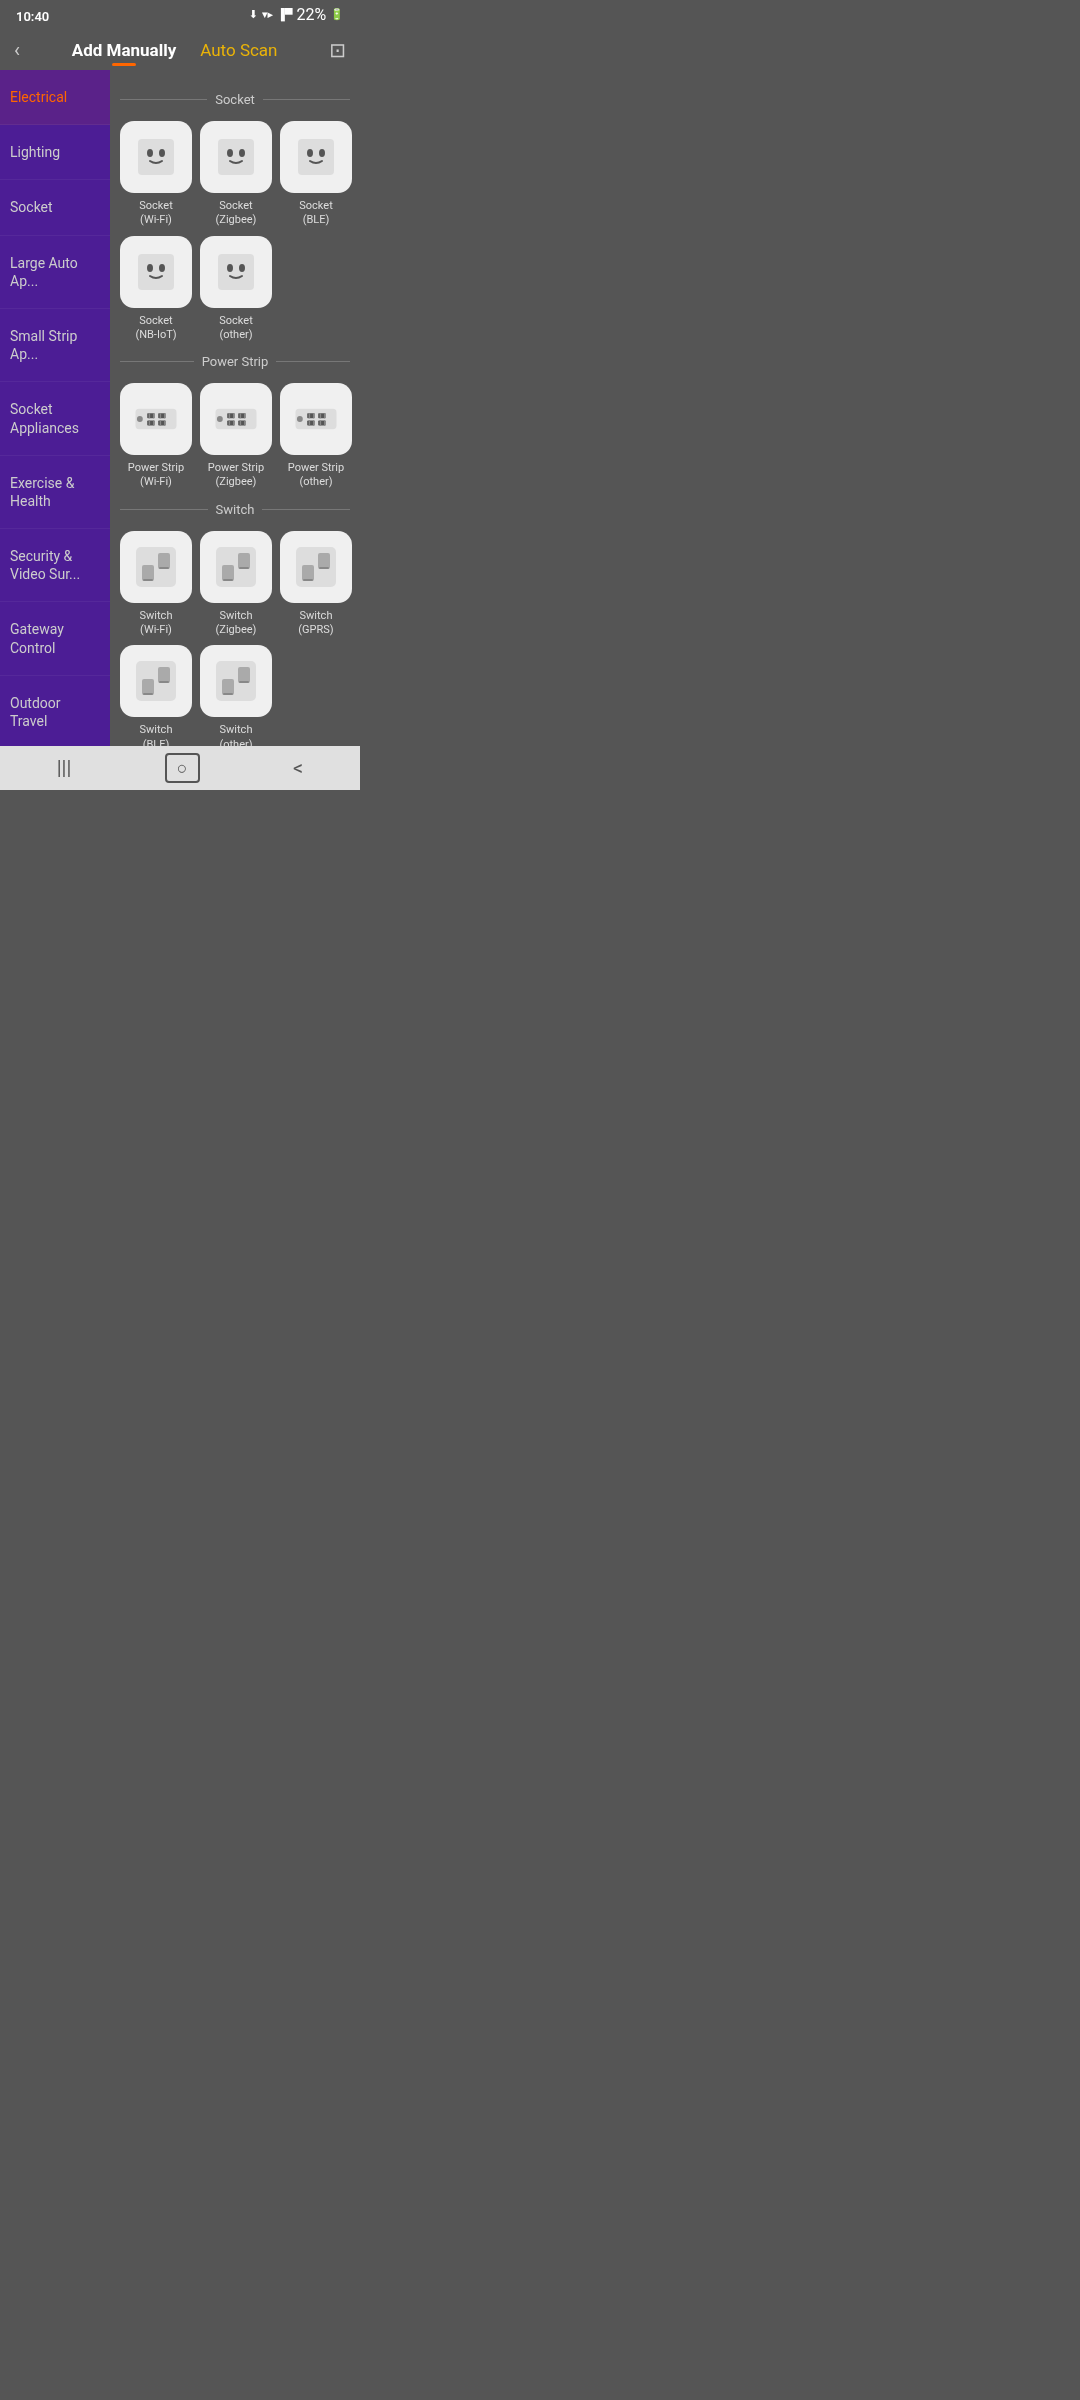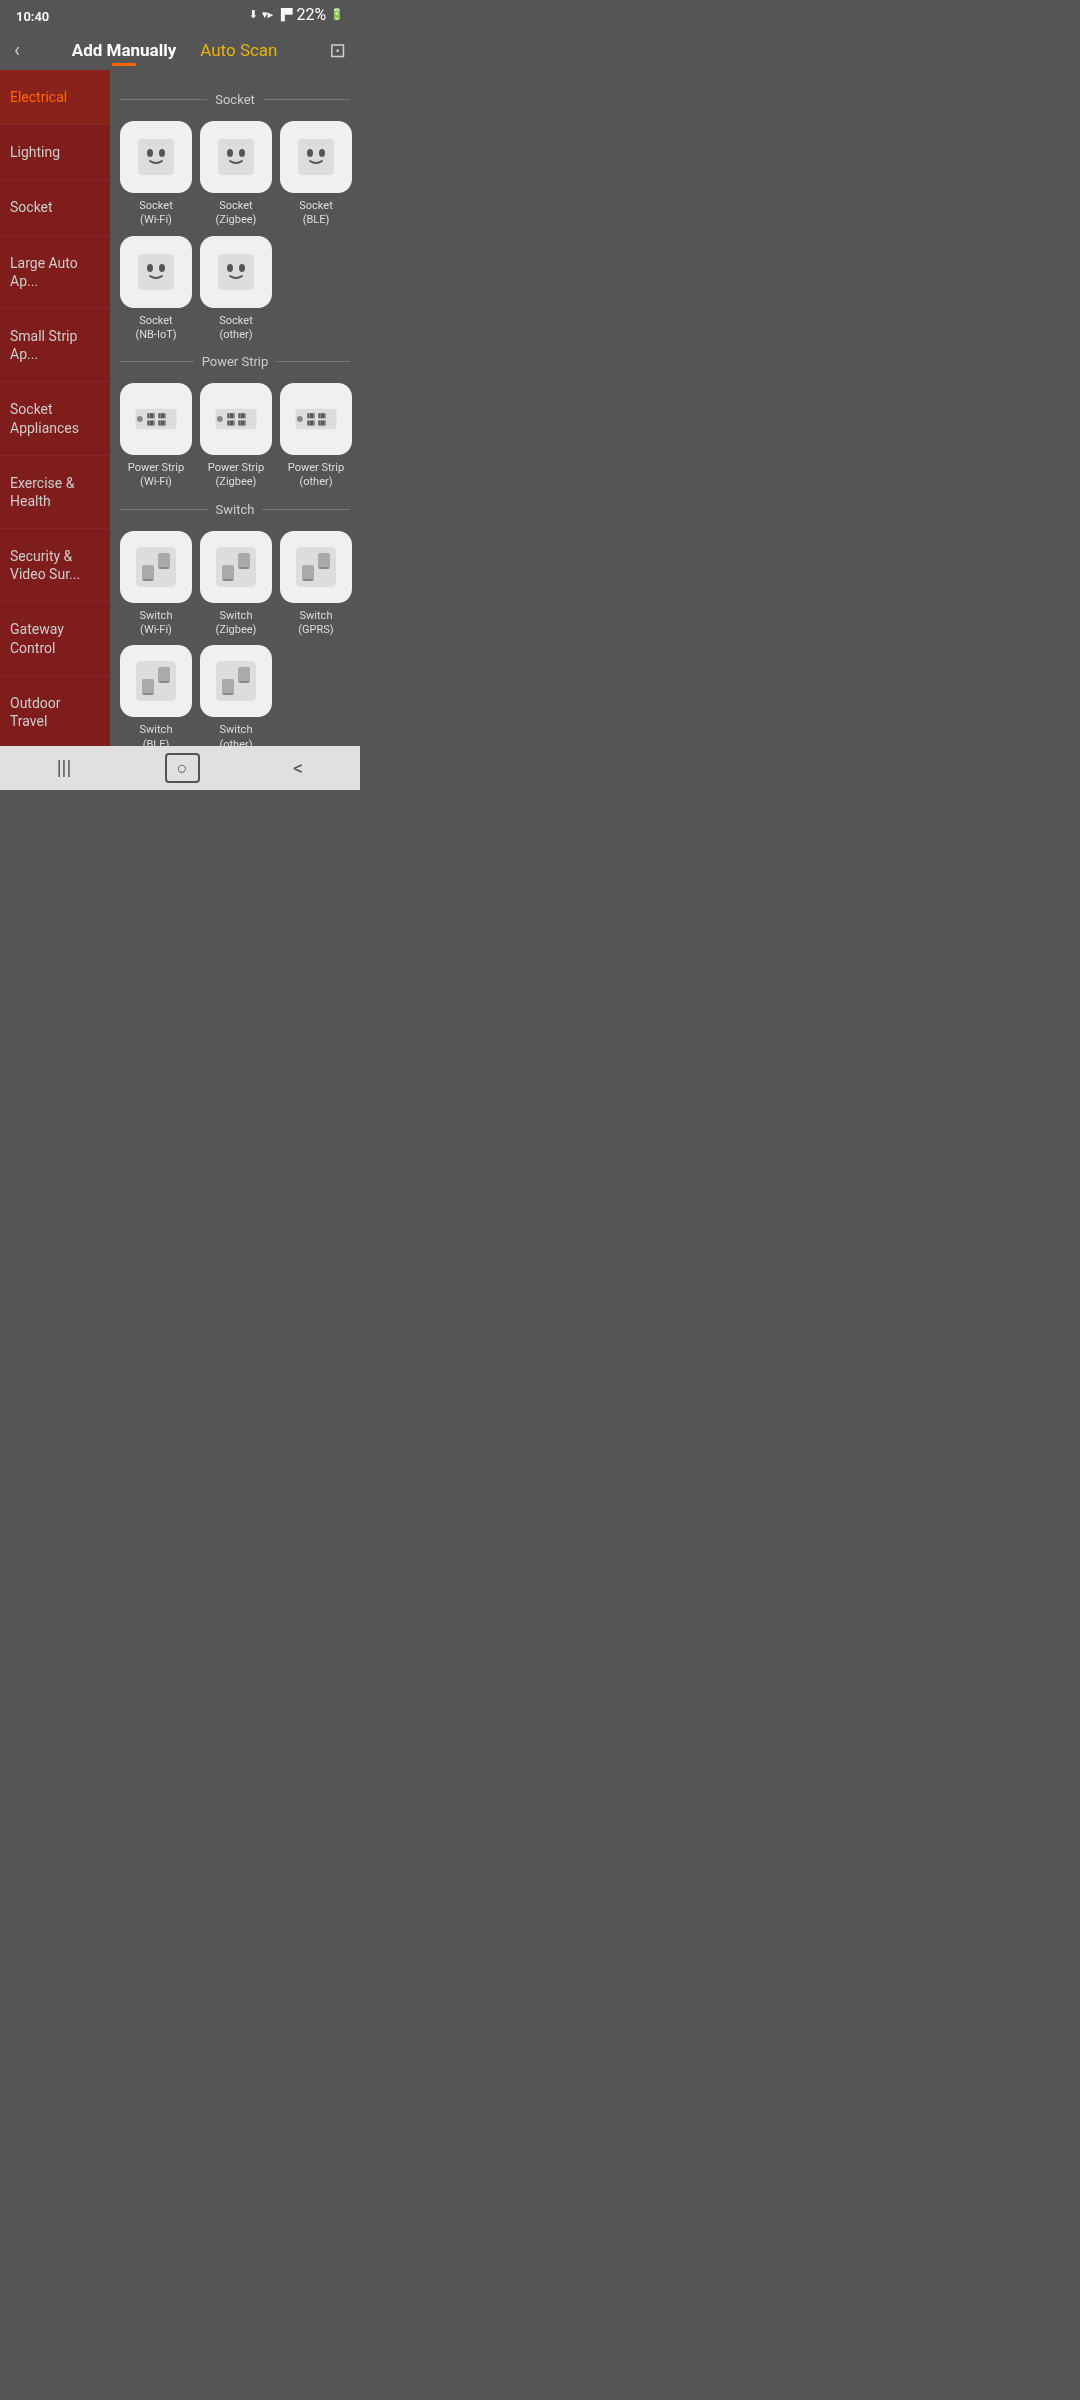--- a/index.html
+++ b/index.html
@@ -89,21 +89,21 @@
     
     .main-layout {
       display: flex;
       height: calc(800px - 28px - 52px - 44px);
       overflow: hidden;
     }
 
     
     .sidebar {
       width: 110px;
-      background: #7f1d1d;
+      background: #4c1d95;
       overflow-y: auto;
       flex-shrink: 0;
     }
     .sidebar-item {
       padding: 18px 10px;
       font-size: 14px;
       color: #ccc;
       cursor: pointer;
       border-bottom: 1px solid rgba(255,255,255,0.05);
       line-height: 1.3;

